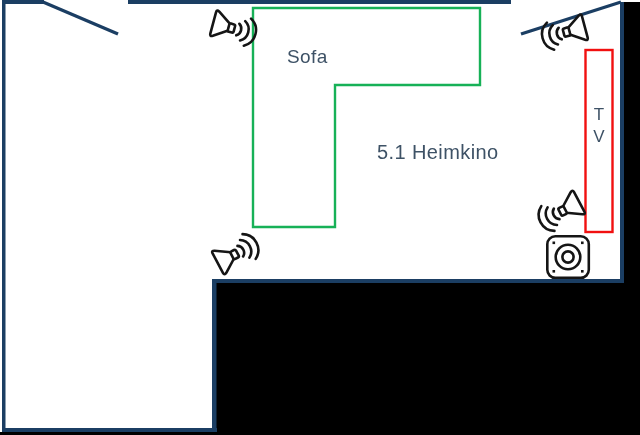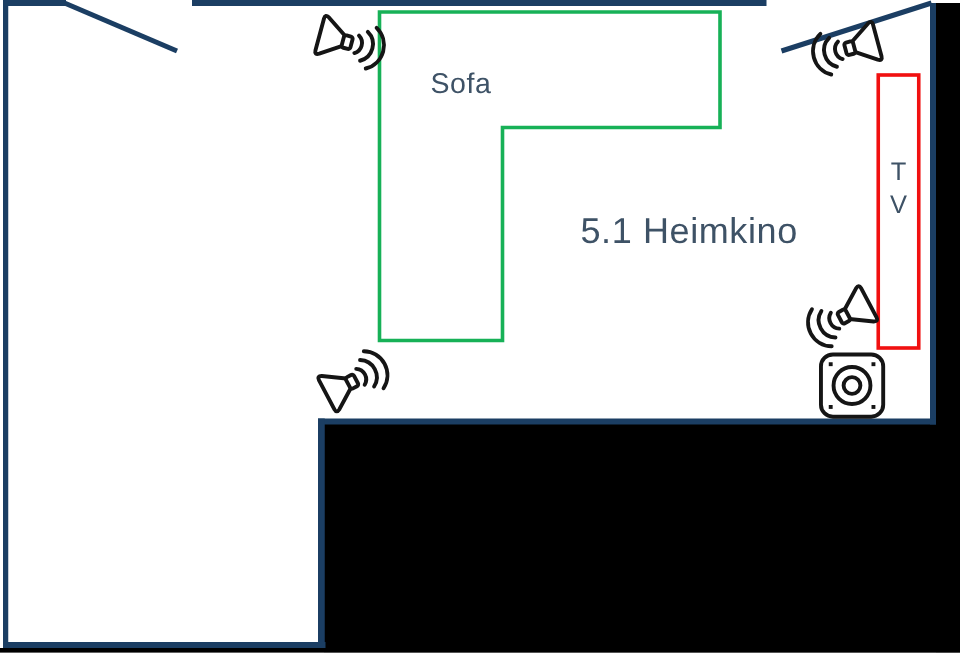--- a/index.html
+++ b/index.html
@@ -6,21 +6,21 @@
   #canvas{
     position:relative;width:640px;height:435px;background:#ffffff;
     overflow:hidden;font-family:"Liberation Sans", sans-serif;text-decoration:underline;
   }
   #plan{position:absolute;left:0;top:0;}
   .label{
     position:absolute;color:#3e5266;letter-spacing:0.4px;
     font-family:"Liberation Sans", sans-serif;white-space:nowrap;
   }
   .label-sofa{left:287px;top:46px;font-size:19px;}
-  .label-room{left:387px;top:141px;font-size:24px;}
+  .label-room{left:377px;top:141px;font-size:20px;}
   .tv-text{
     position:absolute;left:585px;top:104px;width:28px;
     display:flex;flex-direction:column;align-items:center;
     color:#3e5266;font-size:17px;line-height:22px;
   }
 </style>
 </head>
 <body>
 
 <div id="canvas">

